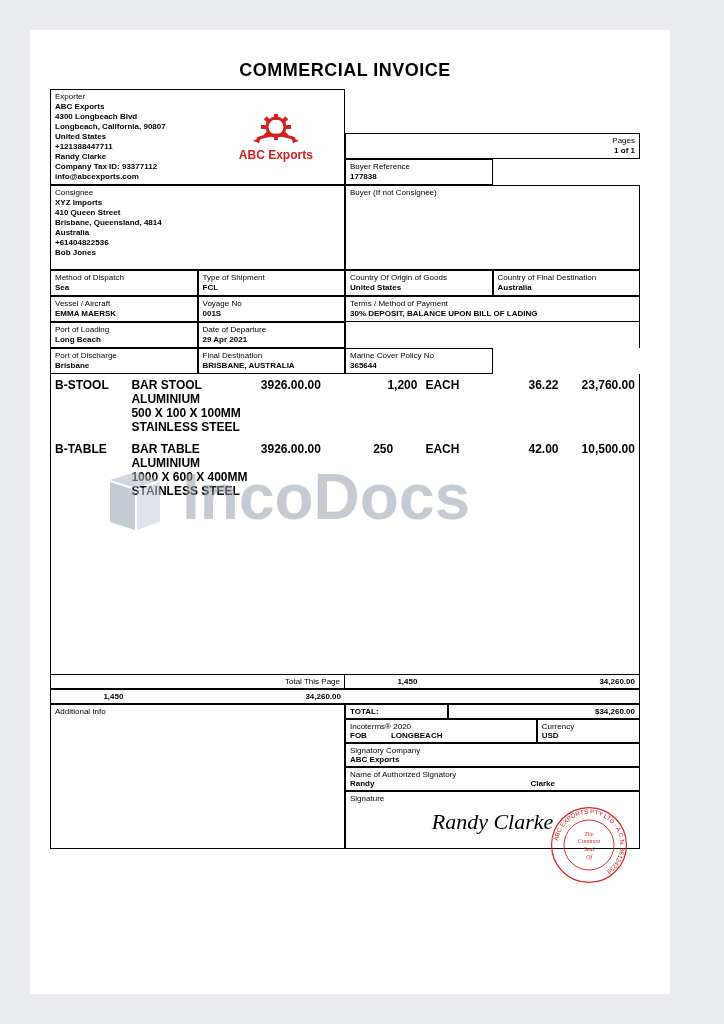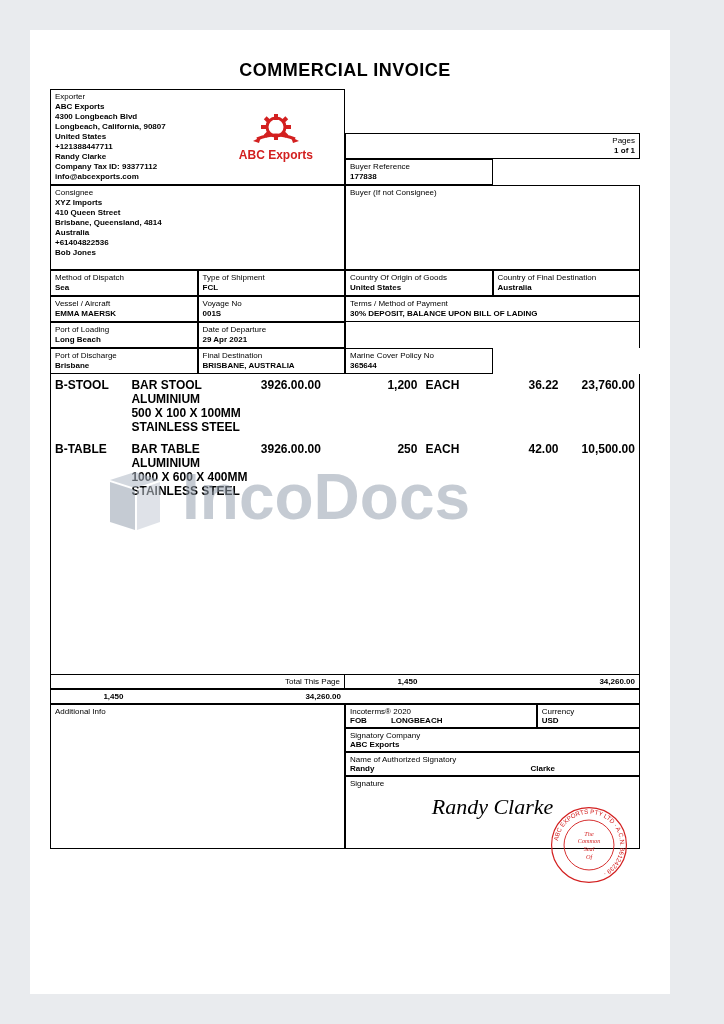--- a/index.html
+++ b/index.html
@@ -264,21 +264,21 @@
       <div class="ic val" style="width:13%;text-align:right;">23,760.00</div>
     </div>
     <div class="item-row">
       <div class="ic val" style="width:13%;">B-TABLE</div>
       <div class="ic val" style="width:22%;">
         <div>BAR TABLE ALUMINIUM</div>
         <div>1000 X 600 X 400MM</div>
         <div>STAINLESS STEEL</div>
       </div>
       <div class="ic val" style="width:15%;">3926.00.00</div>
-      <div class="ic val" style="width:13%;text-align:right;">250</div>
+      <div class="ic val" style="width:13%;text-align:center;">250</div>
       <div class="ic val" style="width:11%;">EACH</div>
       <div class="ic val" style="width:13%;text-align:right;">42.00</div>
       <div class="ic val" style="width:13%;text-align:right;">10,500.00</div>
     </div>
   </div>
 
   <div class="totals-row">
     <div class="tcell" style="width:50%;text-align:right;border-right:0.5px solid #000;">Total This Page</div>
     <div class="tcell val" style="width:13%;text-align:right;">1,450</div>
     <div class="tcell" style="width:11%;"></div>
@@ -290,20 +290,24 @@
     <div class="tcell" style="width:11%;"></div>
     <div class="tcell" style="width:13%;"></div>
     <div class="tcell val" style="width:13%;text-align:right;">34,260.00</div>
   </div>
 
   <div class="row footer-grid">
     <div class="fcell" style="width:50%;min-height:145px;">
       <div class="label">Additional Info</div>
     </div>
     <div style="width:50%;display:flex;flex-direction:column;">
+      <div class="row">
+        <div class="fcell val" style="width:35%;">TOTAL:</div>
+        <div class="fcell big-total" style="width:65%;">$34,260.00</div>
+      </div>
       <div class="row">
         <div class="fcell" style="width:65%;">
           <div class="label">Incoterms® 2020</div>
           <div class="val" style="display:flex;gap:24px;">
             <span>FOB</span>
             <span>LONGBEACH</span>
           </div>
         </div>
         <div class="fcell" style="width:35%;">
           <div class="label">Currency</div>

